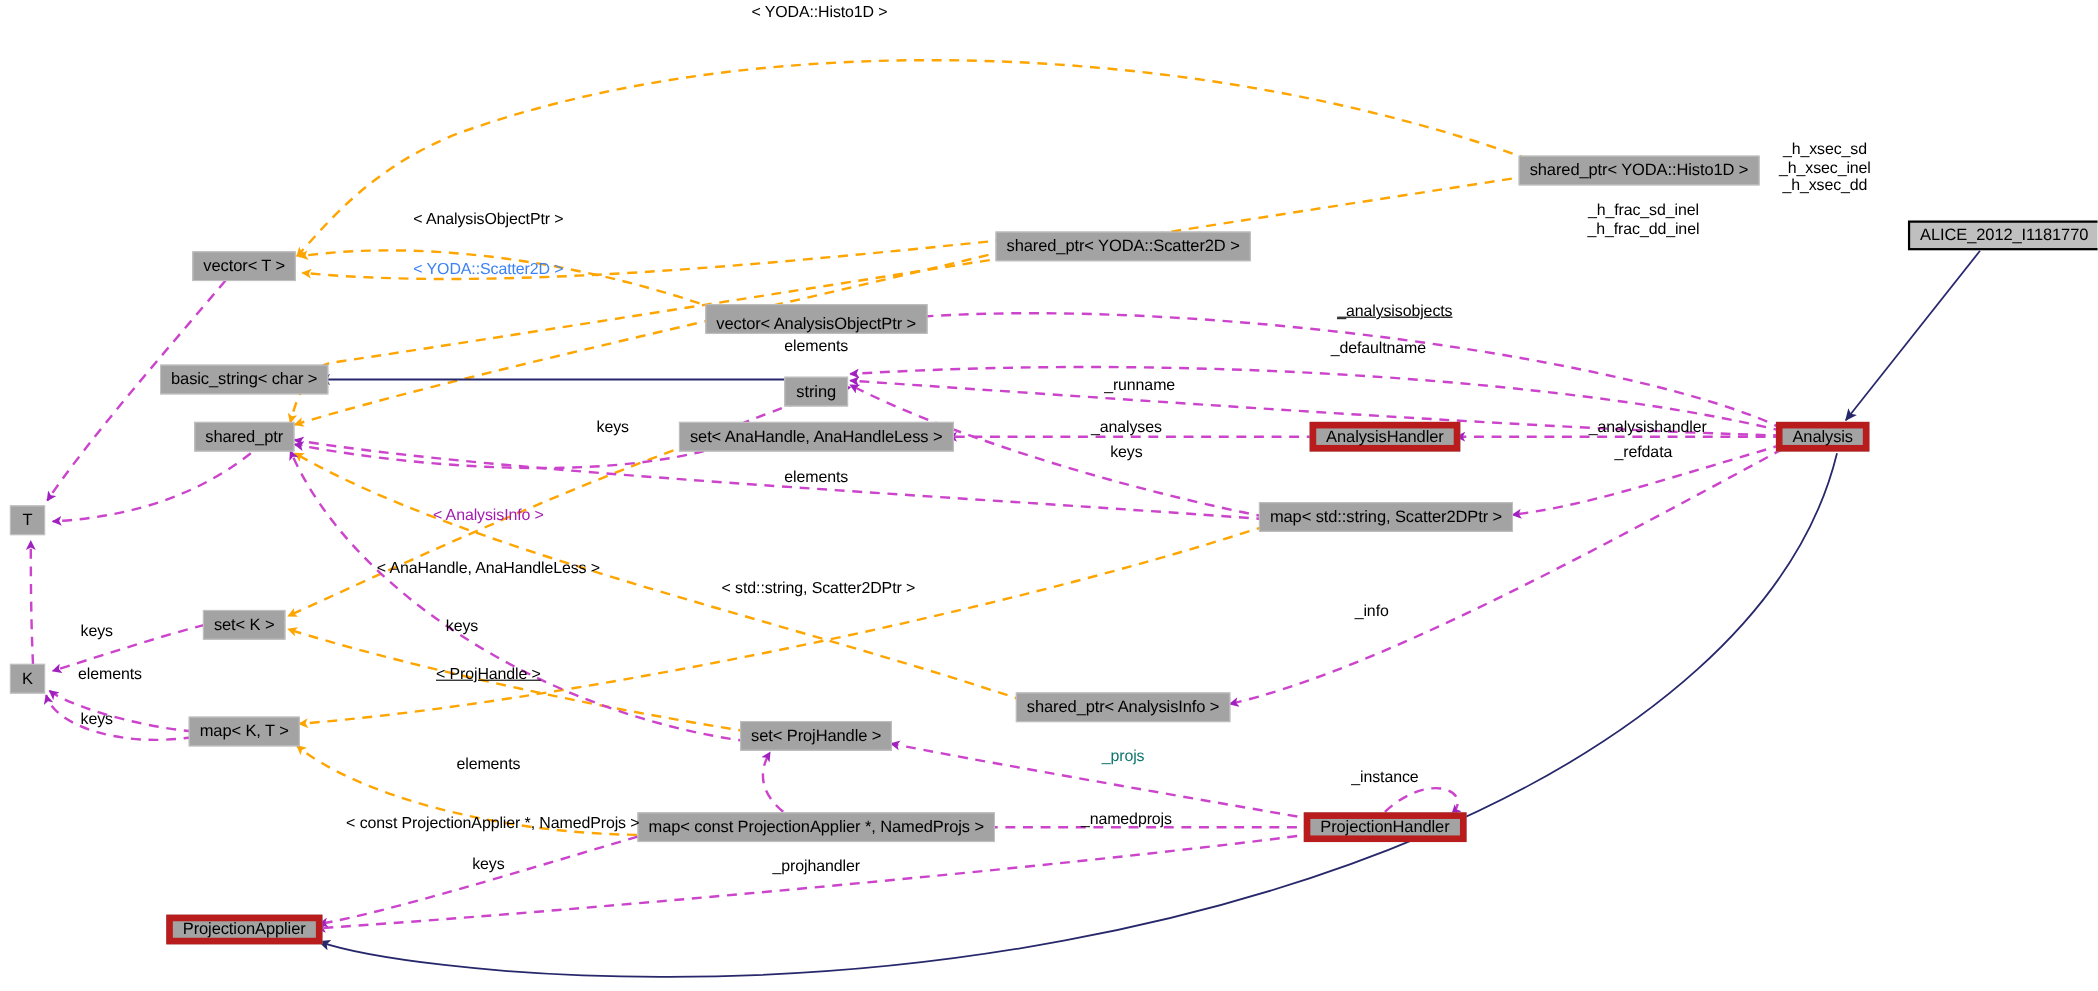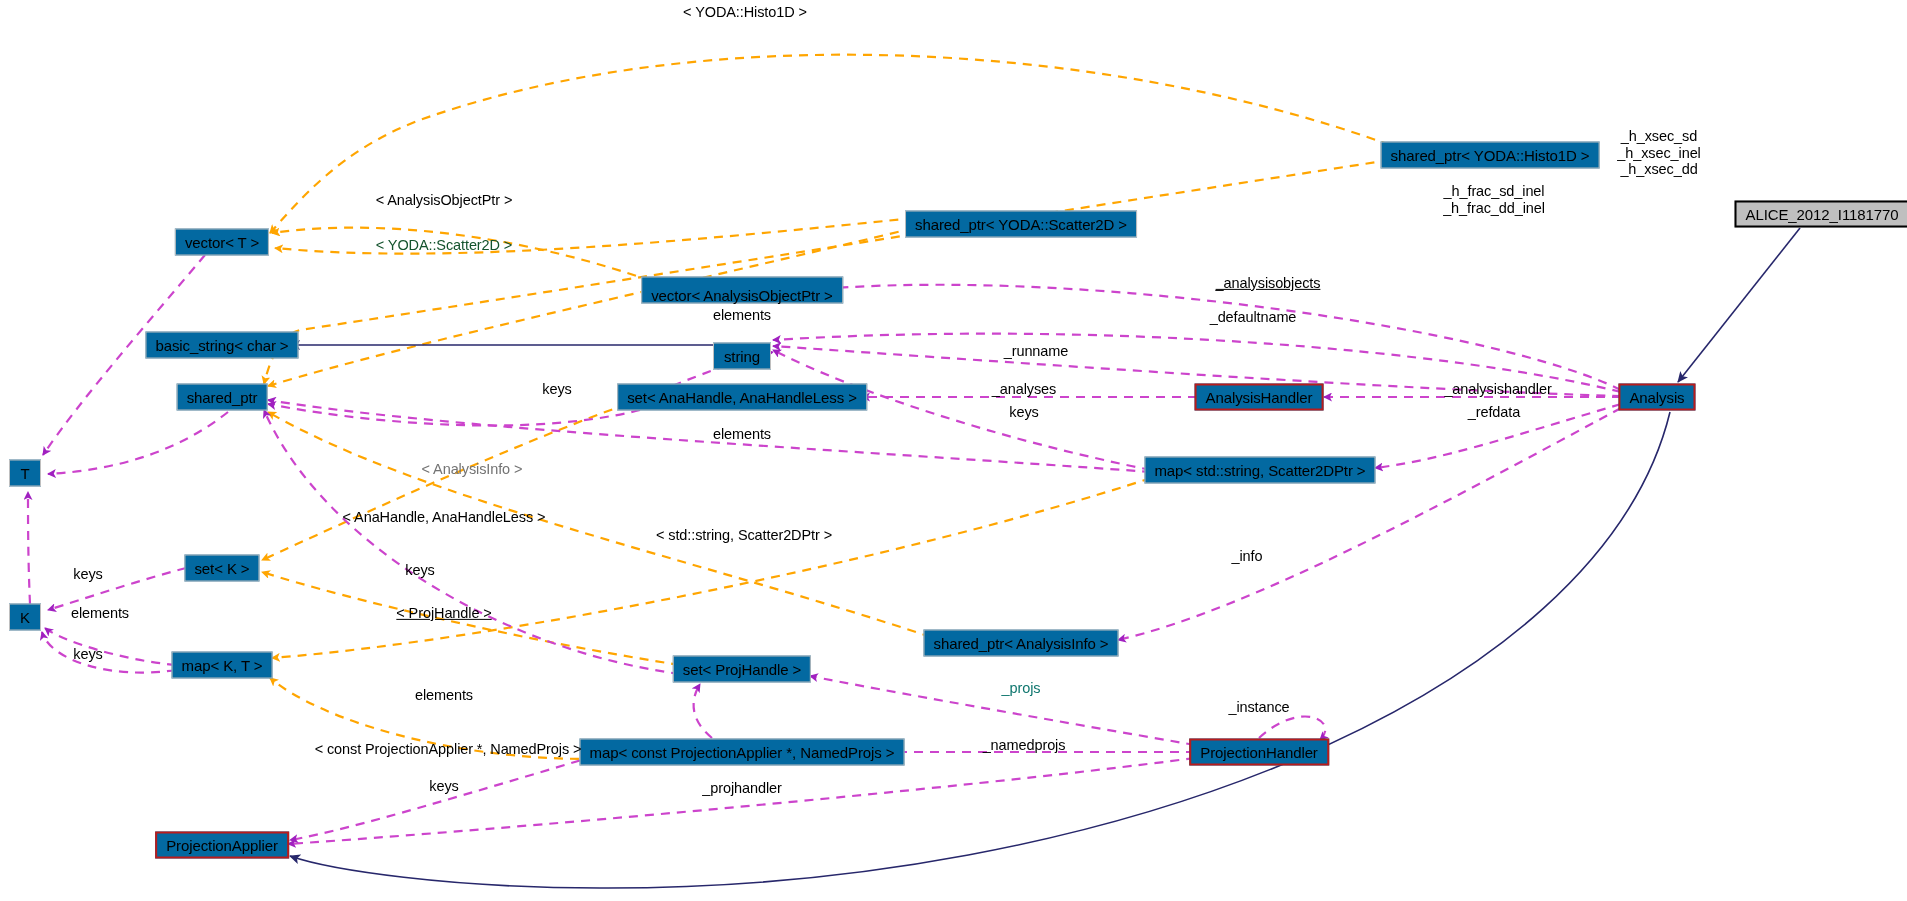--- a/index.html
+++ b/index.html
@@ -25,30 +25,30 @@
   }
   .node {
     position: absolute;
     box-sizing: border-box;
     display: flex;
     align-items: center;
     justify-content: center;
     white-space: nowrap;
     font-size: 15px;
     color: #000000;
-    background: #0369a1;
+    background: #a3a3a3;
     border: 1px solid #bfbfbf;
     line-height: 1;
     padding: 0 9px;
     height: 27px;
     transform: translate(-50%, -50%);
     letter-spacing: -0.1px;
   }
   .node.solid {
-    border: 2px solid #b91c1c;
+    border: 6px solid #b91c1c;
   }
   .node.highlight {
     border: 2px solid #000000;
     background: #bfbfbf;
   }
   .edge-label {
     position: absolute;
     font-size: 14.5px;
     color: #000000;
     white-space: nowrap;
@@ -182,32 +182,32 @@
       </div>
       <div class="node highlight" id="node-alice" style="left: 1822px; top: 214px; min-width: 160px;">
         <span>ALICE_2012_I1181770</span>
       </div>
     </div>
   <div id="labels-layer">
       <div class="edge-label" id="lbl_yoda_histo1d" style="left: 745px; top: 12px; color: rgb(0, 0, 0);"><span>&lt; YODA::Histo1D &gt;</span></div>
       <div class="edge-label multi" id="lbl_h_xsec" style="left: 1659px; top: 153px; color: rgb(0, 0, 0);"><span>_h_xsec_sd</span><br><span>_h_xsec_inel</span><br><span>_h_xsec_dd</span></div>
       <div class="edge-label multi" id="lbl_h_frac" style="left: 1494px; top: 200px; color: rgb(0, 0, 0);"><span>_h_frac_sd_inel</span><br><span>_h_frac_dd_inel</span></div>
       <div class="edge-label" id="lbl_analysisobjectptr" style="left: 444px; top: 200px; color: rgb(0, 0, 0);"><span>&lt; AnalysisObjectPtr &gt;</span></div>
-      <div class="edge-label" id="lbl_yoda_scatter2d" style="left: 444px; top: 245px; color: #14532d;"><span>&lt; YODA::Scatter2D &gt;</span></div>
+      <div class="edge-label" id="lbl_yoda_scatter2d" style="left: 444px; top: 245px; color: #3b82f6;"><span>&lt; YODA::Scatter2D &gt;</span></div>
       <div class="edge-label" id="lbl_analysisobjects" style="left: 1268px; top: 283px; color: rgb(0, 0, 0); text-decoration: underline;"><span>_analysisobjects</span></div>
       <div class="edge-label" id="lbl_elements_string" style="left: 742px; top: 315px; color: rgb(0, 0, 0);"><span>elements</span></div>
       <div class="edge-label" id="lbl_defaultname" style="left: 1253px; top: 317px; color: rgb(0, 0, 0);"><span>_defaultname</span></div>
       <div class="edge-label" id="lbl_runname" style="left: 1024px; top: 351px; color: rgb(0, 0, 0); margin-left: 12px;"><span>_runname</span></div>
       <div class="edge-label" id="lbl_keys_anahandle" style="left: 557px; top: 389px; color: rgb(0, 0, 0);"><span>keys</span></div>
       <div class="edge-label" id="lbl_analyses" style="left: 1024px; top: 389px; color: rgb(0, 0, 0);"><span>_analyses</span></div>
       <div class="edge-label" id="lbl_analysishandler" style="left: 1498px; top: 389px; color: rgb(0, 0, 0);"><span>_analysishandler</span></div>
       <div class="edge-label" id="lbl_keys_map_scatter" style="left: 1024px; top: 412px; color: rgb(0, 0, 0);"><span>keys</span></div>
       <div class="edge-label" id="lbl_refdata" style="left: 1494px; top: 412px; color: rgb(0, 0, 0);"><span>_refdata</span></div>
       <div class="edge-label" id="lbl_elements_set_ana" style="left: 742px; top: 434px; color: rgb(0, 0, 0);"><span>elements</span></div>
-      <div class="edge-label" id="lbl_analysisinfo" style="left: 444px; top: 469px; color: #737373; margin-left: 28px;"><span>&lt; AnalysisInfo &gt;</span></div>
+      <div class="edge-label" id="lbl_analysisinfo" style="left: 444px; top: 469px; color: #a21caf;"><span>&lt; AnalysisInfo &gt;</span></div>
       <div class="edge-label" id="lbl_anahandle_tmpl" style="left: 444px; top: 517px; color: rgb(0, 0, 0);"><span>&lt; AnaHandle, AnaHandleLess &gt;</span></div>
       <div class="edge-label" id="lbl_stdstring_scatter" style="left: 744px; top: 535px; color: rgb(0, 0, 0);"><span>&lt; std::string, Scatter2DPtr &gt;</span></div>
       <div class="edge-label" id="lbl_info" style="left: 1247px; top: 556px; color: rgb(0, 0, 0);"><span>_info</span></div>
       <div class="edge-label" id="lbl_keys_setk" style="left: 88px; top: 574px; color: rgb(0, 0, 0);"><span>keys</span></div>
       <div class="edge-label" id="lbl_keys_setk2" style="left: 420px; top: 570px; color: rgb(0, 0, 0);"><span>keys</span></div>
       <div class="edge-label" id="lbl_projhandle_tmpl" style="left: 444px; top: 613px; color: rgb(0, 0, 0); text-decoration: underline;"><span>&lt; ProjHandle &gt;</span></div>
       <div class="edge-label" id="lbl_elements_K" style="left: 100px; top: 613px; color: rgb(0, 0, 0);"><span>elements</span></div>
       <div class="edge-label" id="lbl_keys_mapkt" style="left: 88px; top: 654px; color: rgb(0, 0, 0);"><span>keys</span></div>
       <div class="edge-label" id="lbl_elements_setproj" style="left: 444px; top: 695px; color: rgb(0, 0, 0);"><span>elements</span></div>
       <div class="edge-label" id="lbl_projs" style="left: 1021px; top: 688px; color: #0f766e;"><span>_projs</span></div>

